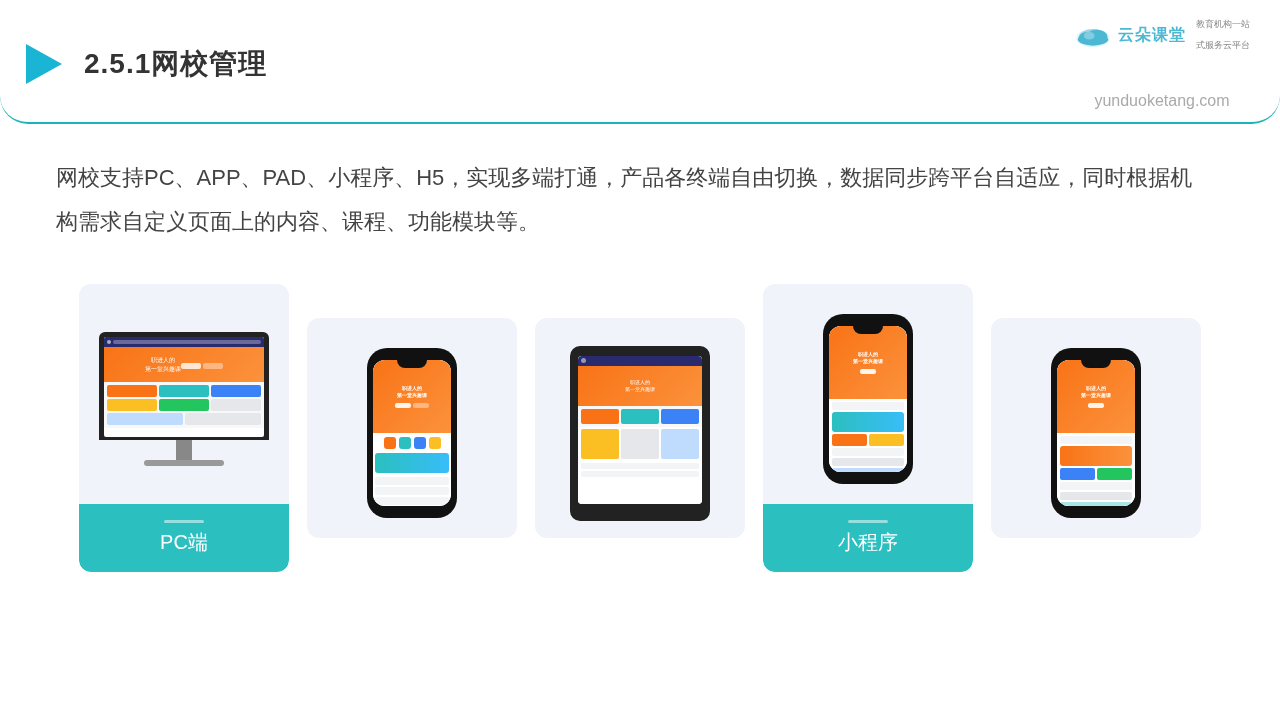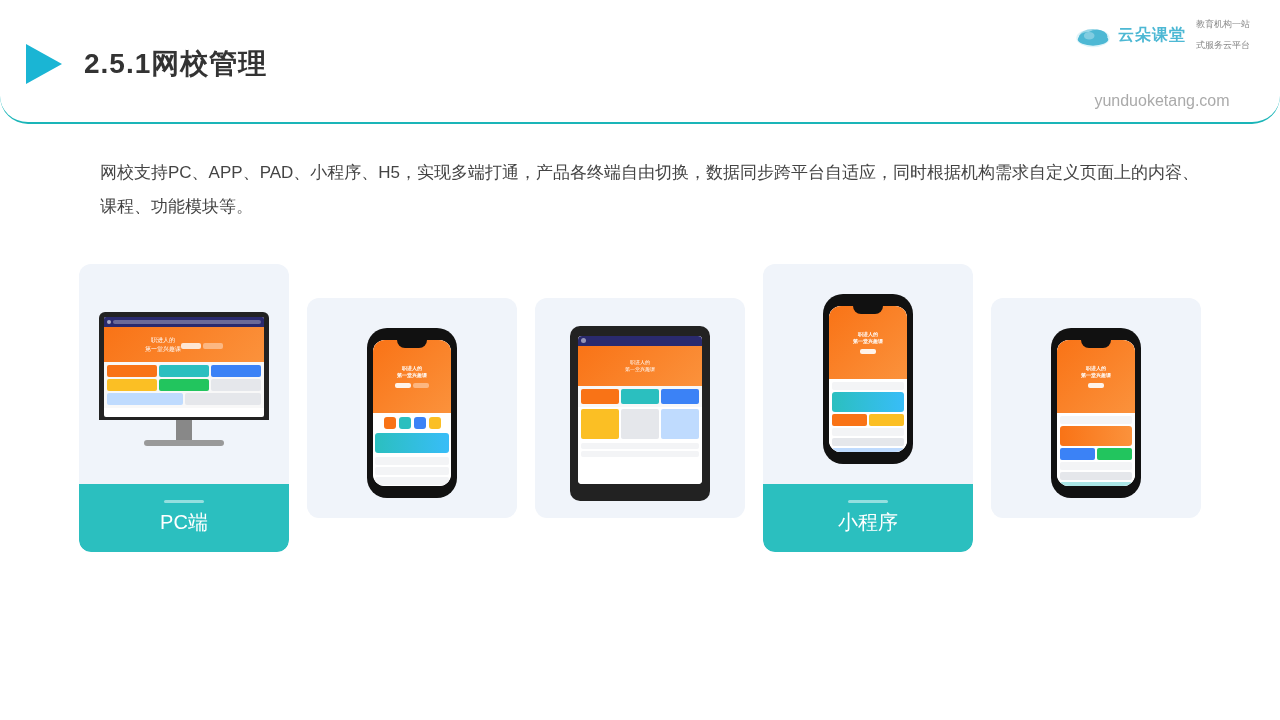--- a/index.html
+++ b/index.html
@@ -54,22 +54,22 @@
     }
     .brand-url {
       font-size: 16px;
       color: #aaa;
       text-align: center;
       margin-top: 40px;
     }
 
     
     .description {
-      padding: 32px 80px 20px 100px;
-      font-size: 17px;
+      padding: 32px 80px 20px 56px;
+      font-size: 22px;
       color: #444;
       line-height: 2;
     }
 
     
     .cards-section {
       display: flex;
       justify-content: center;
       gap: 18px;
       padding: 20px 50px 0 50px;

